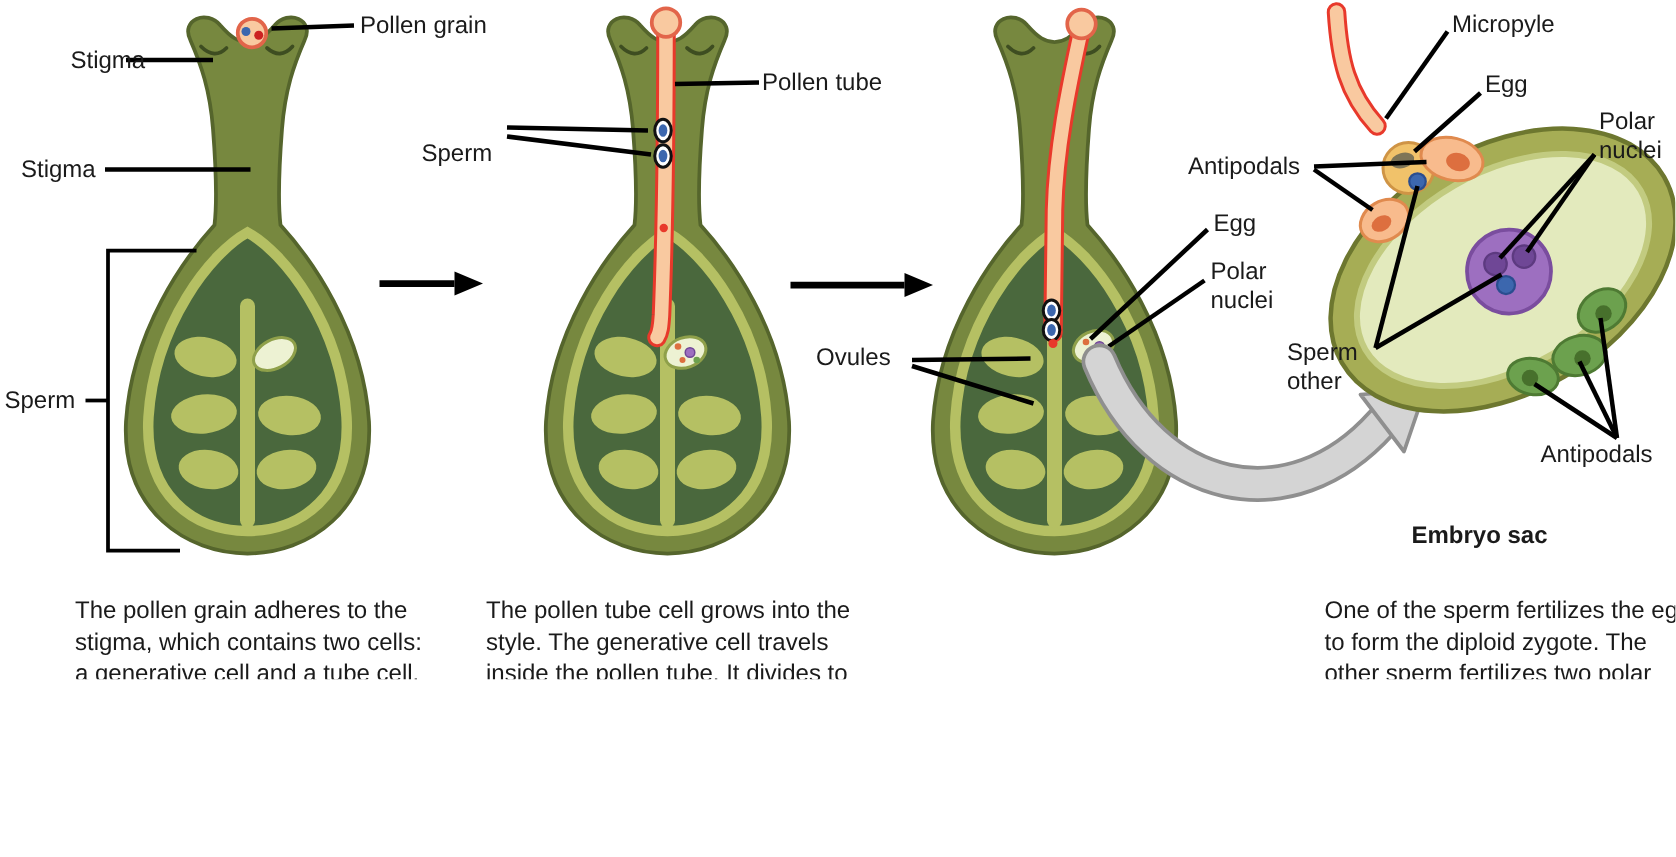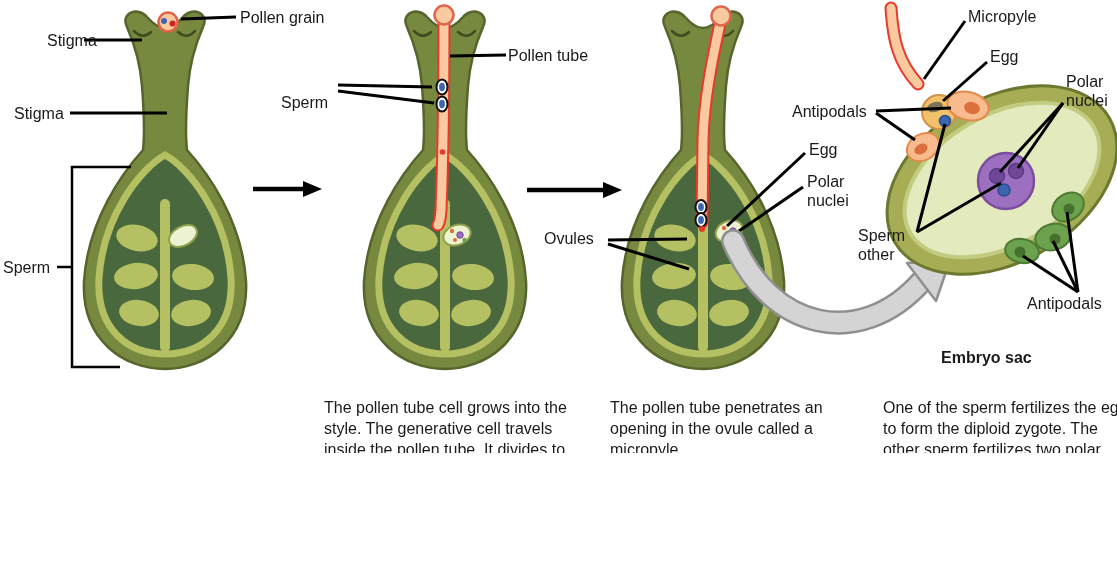--- a/index.html
+++ b/index.html
@@ -210,17 +210,17 @@
   <div class="lbl wrap" style="left:807px;top:172px;width:56px;">Polar nuclei</div>
 
   <div class="lbl" style="left:968px;top:7px;">Micropyle</div>
   <div class="lbl" style="left:990px;top:47px;">Egg</div>
   <div class="lbl wrap" style="left:1066px;top:72px;width:52px;">Polar nuclei</div>
   <div class="lbl" style="left:792px;top:102px;">Antipodals</div>
   <div class="lbl wrap" style="left:858px;top:226px;width:64px;">Sperm other</div>
   <div class="lbl" style="left:1027px;top:294px;">Antipodals</div>
   <div class="lbl bold" style="left:941px;top:332px;margin-top:16px;">Embryo sac</div>
 
+  <div class="caption" style="left:50px;top:397px;width:240px;">The pollen grain adheres to the stigma, which contains two cells: a generative cell and a tube cell.</div>
   <div class="caption" style="left:324px;top:397px;width:252px;">The pollen tube cell grows into the style. The generative cell travels inside the pollen tube. It divides to form two sperm.</div>
-  <div class="caption" style="left:610px;top:397px;width:245px;">The pollen tube penetrates an opening in the ovule called a micropyle.</div>
   <div class="caption" style="left:883px;top:397px;width:246px;">One of the sperm fertilizes the egg to form the diploid zygote. The other sperm fertilizes two polar nuclei to form the triploid endosperm, which will become a food source for the growing embryo.</div>
 
 </div>
 
 </body></html>

